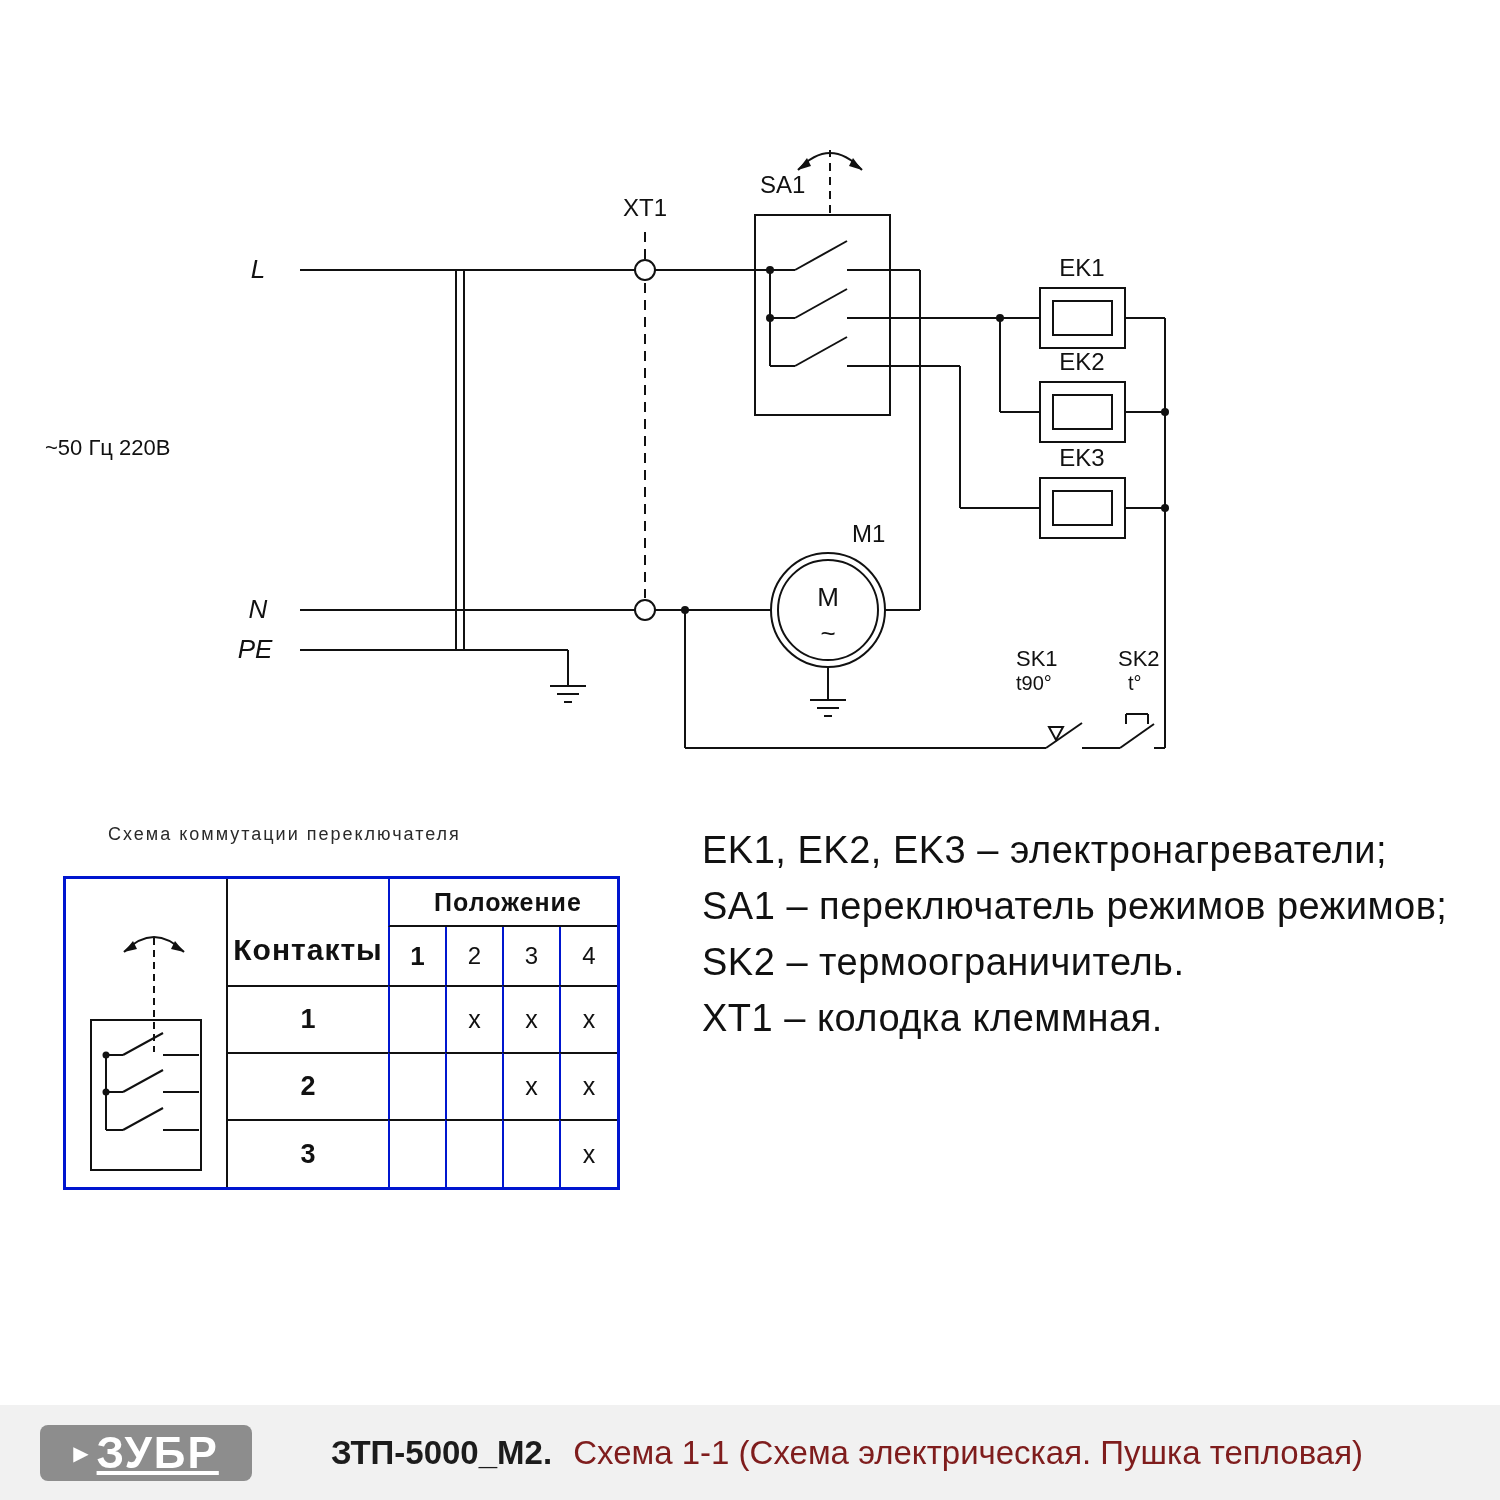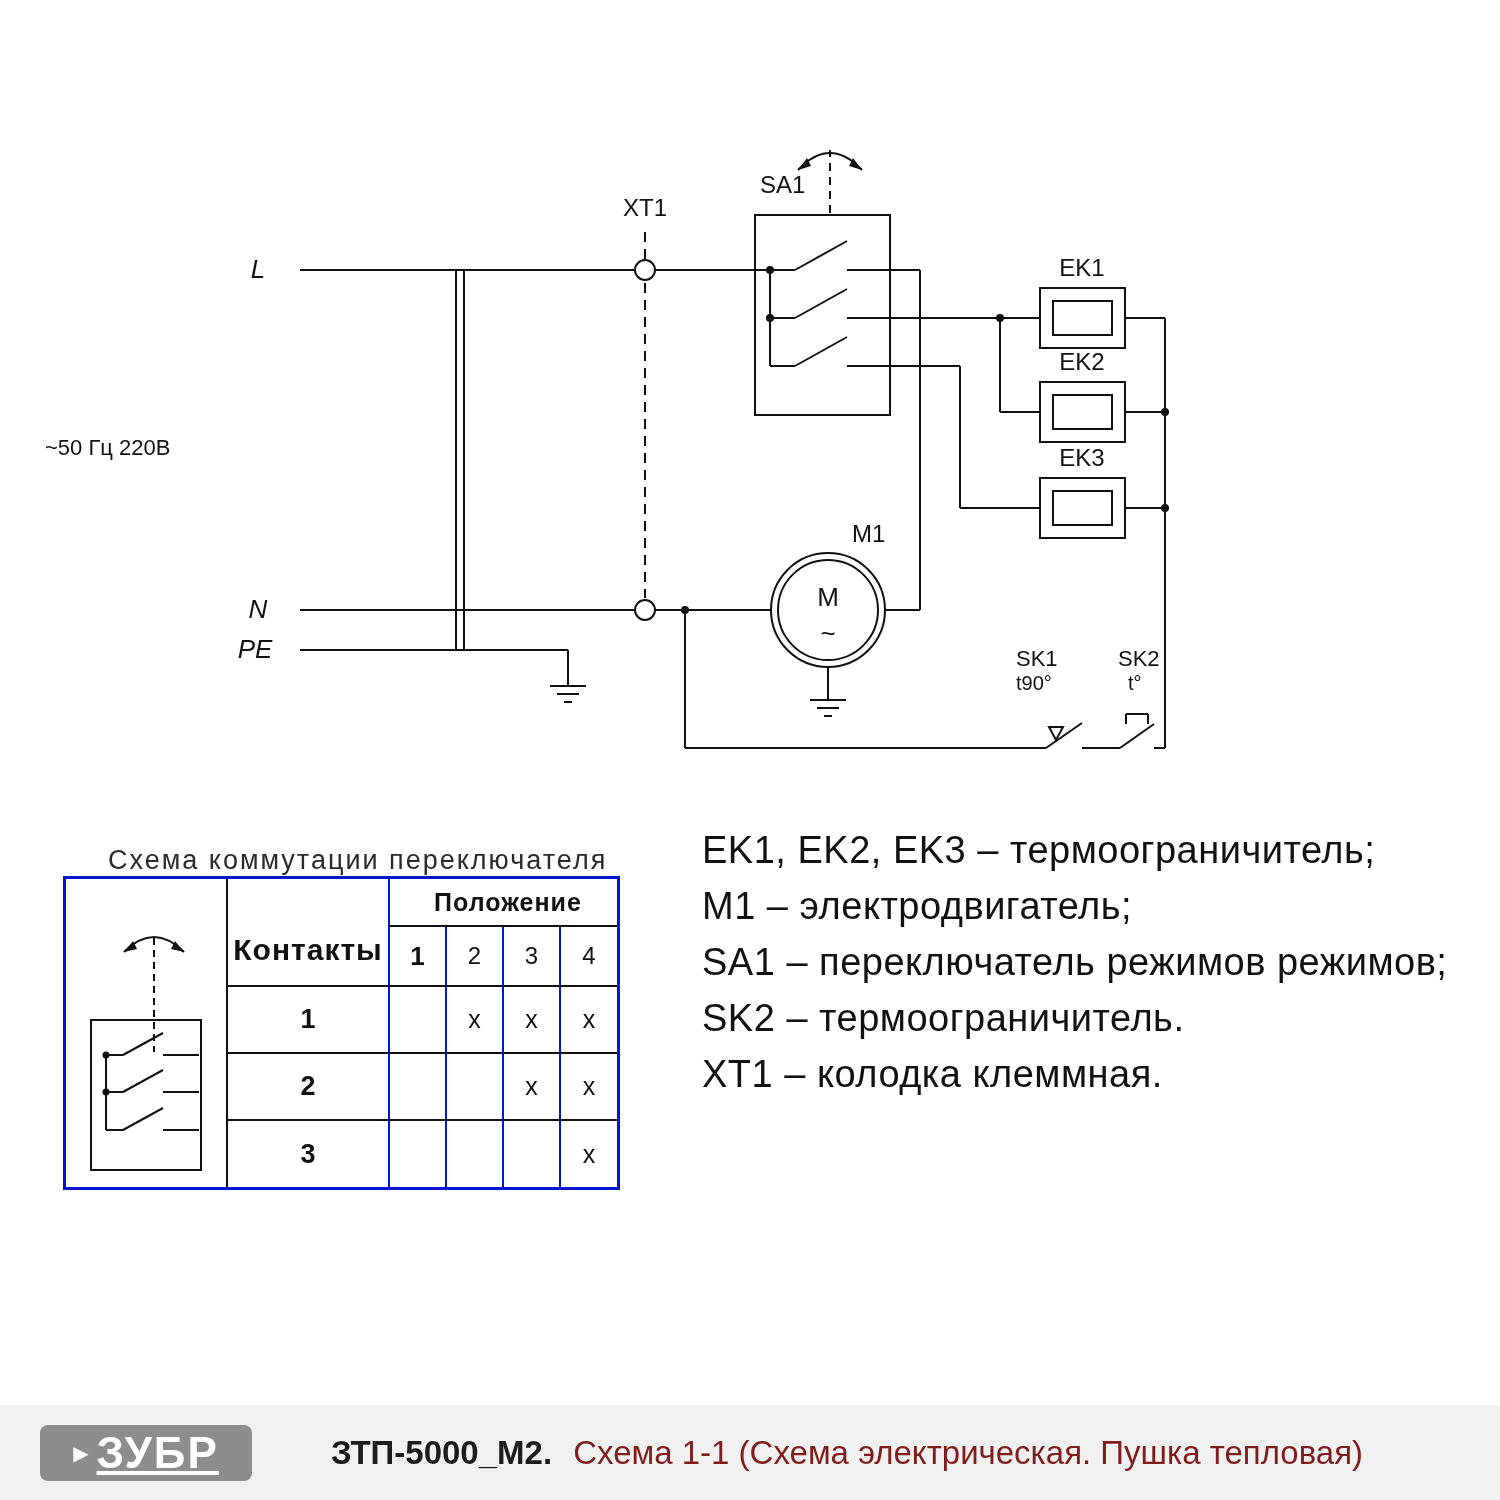--- a/index.html
+++ b/index.html
@@ -4,21 +4,21 @@
 <style>
   * { margin:0; padding:0; box-sizing:border-box; }
   html,body { background:#ffffff; }
   body { font-family:"Liberation Sans","DejaVu Sans",sans-serif; }
   .page { position:relative; width:1500px; height:1500px; background:#ffffff; overflow:hidden; }
 
   .schematic-svg { position:absolute; left:0; top:0; }
   svg text { font-family:"Liberation Sans","DejaVu Sans",sans-serif; fill:#111; }
   .t-italic { font-style:italic; }
 
-  .comm-title { position:absolute; left:108px; top:845px; font-size:27px; letter-spacing:2px; color:#2a2a2a; white-space:nowrap; }
+  .comm-title { position:absolute; left:108px; top:824px; font-size:18px; letter-spacing:2px; color:#2a2a2a; white-space:nowrap; }
 
   .comm-table { position:absolute; left:63px; top:876px; width:557px; height:314px;
     border:3px solid #0016cf; display:grid;
     grid-template-columns:162px 160px 57px 57px 57px 58px;
     grid-template-rows:48px 58px 67px 67px 68px; background:#fff; }
   .cell { display:flex; align-items:center; justify-content:center; color:#111; }
   .switch-cell { grid-column:1; grid-row:1/6; border-right:2px solid #111; }
   .contacts-head { grid-column:2; grid-row:1/3; font-weight:bold; font-size:30px; letter-spacing:1px;margin-top:36px; }
   .pos-head { grid-column:3/7; grid-row:1; font-weight:bold; font-size:25px; border-left:2px solid #0016cf; border-bottom:2px solid #111; letter-spacing:1px;padding-left:9px; }
   .pos-num { grid-row:2; font-size:24px; border-left:2px solid #0016cf; }
@@ -221,22 +221,21 @@
     <div class="cell x-cell" style="grid-row:4;grid-column:6">x</div>
 
     <div class="cell contact-label" style="grid-row:5">3</div>
     <div class="cell x-cell" style="grid-row:5;grid-column:3"></div>
     <div class="cell x-cell" style="grid-row:5;grid-column:4"></div>
     <div class="cell x-cell" style="grid-row:5;grid-column:5"></div>
     <div class="cell x-cell" style="grid-row:5;grid-column:6">x</div>
   </div>
 
   <div class="legend">
-    <div class="legend-line">EK1, EK2, EK3 – термоограничитель;</div>
-    <div class="legend-line">M1 – электродвигатель;</div>
+    <div class="legend-line">EK1, EK2, EK3 – электронагреватели;</div>
     <div class="legend-line">SA1 – переключатель режимов режимов;</div>
     <div class="legend-line">SK2 – термоограничитель.</div>
     <div class="legend-line">XT1 – колодка клеммная.</div>
   </div>
 
   <div class="footer">
     <div class="logo">
       <span class="logo-glyph">▶</span>
       <span class="logo-text">ЗУБР</span>
     </div>

